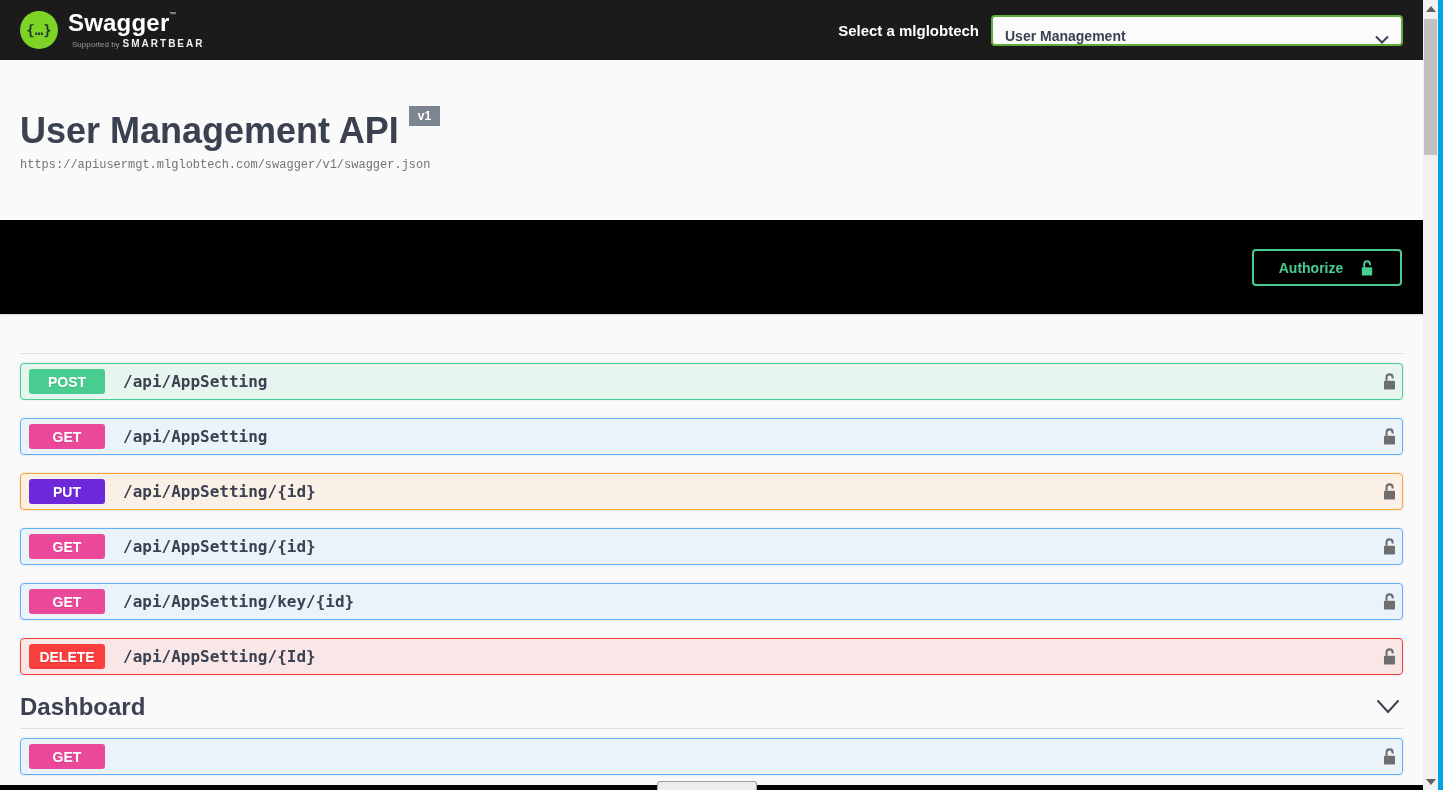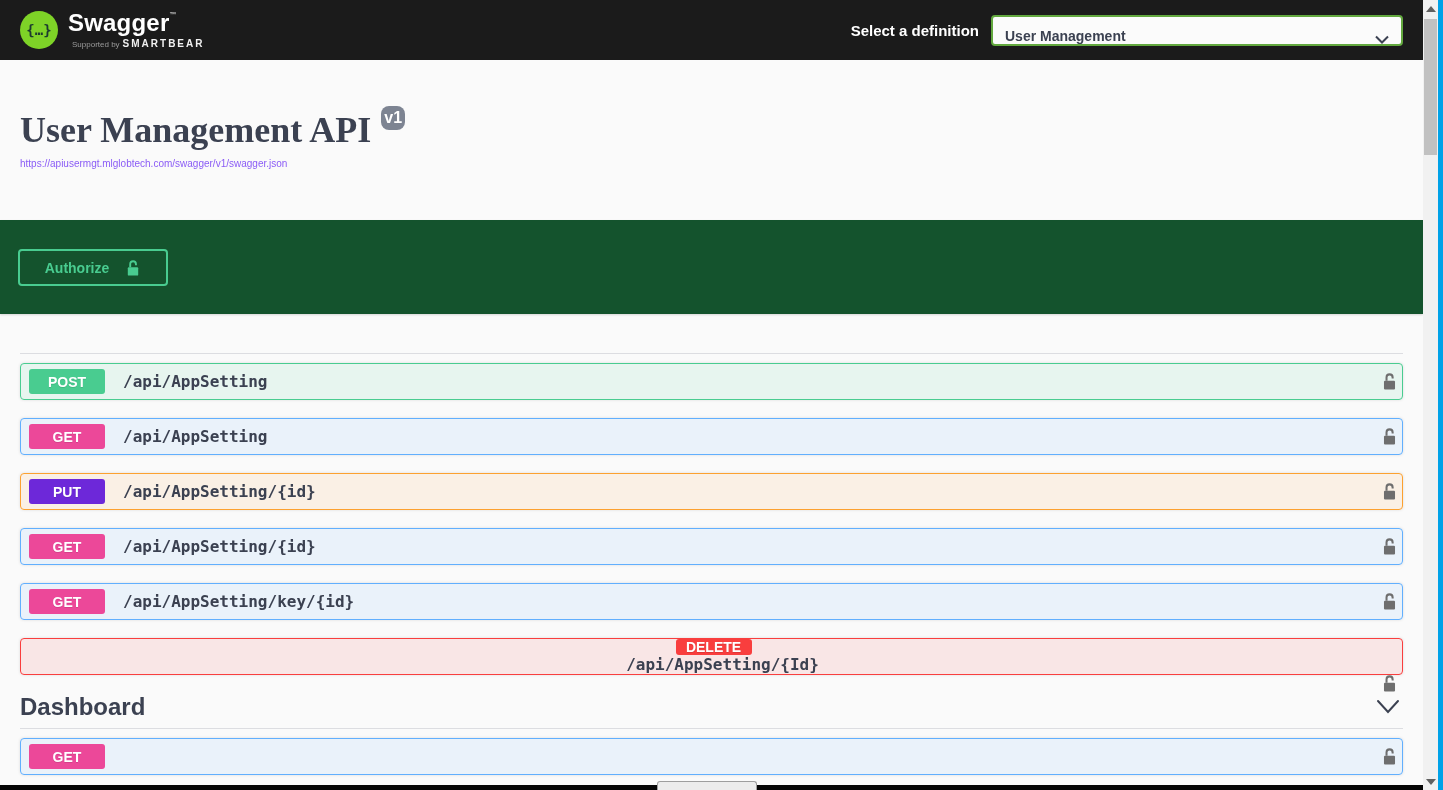--- a/index.html
+++ b/index.html
@@ -29,31 +29,31 @@
   .def-label { color:#ffffff; font-weight:bold; font-size:15px; white-space:nowrap; }
   .def-select {
     width:412px; height:31px; background:#fbfbfb; border:2px solid #62a83e; border-radius:4px;
     display:flex; align-items:flex-end; justify-content:space-between; padding:0 12px; cursor:pointer;
   }
   .def-select .sel-text { font-weight:bold; font-size:14px; color:#3b4151; }
 
   
   .info { height:160px; background:#fafafa; padding:50px 20px 0; }
   .title-row { display:flex; align-items:flex-start; gap:10px; }
-  .page-title { margin:0; font-size:36px; font-weight:700; color:#3b4151; line-height:1.15;font-family:Liberation Serif, serif; }
+  .page-title { margin:0; font-size:36px; font-weight:700; color:#3b4151; line-height:1.15; }
   .version-badge {
-    background:#7d8492; color:#fff; font-size:16px; font-weight:bold;
-    padding:3px 3px; border-radius:8px; position:relative; top:-4px;
-  }
-  .spec-url { color:#8b5cf6; font-size:10px; margin-top:7px; display:inline-block; text-decoration:none; cursor:pointer; }
+    background:#7d8492; color:#fff; font-size:12px; font-weight:bold;
+    padding:3px 9px; border-radius:0; position:relative; top:-4px;
+  }
+  .spec-url { color:#737373; font-size:12px; margin-top:7px; display:inline-block; text-decoration:none; cursor:pointer;font-family:Liberation Mono, monospace; }
 
   
   .scheme {
-    background:#14532d; height:94px; box-shadow:0 1px 2px rgba(0,0,0,.15);
-    padding:29px 18px 0; display:flex; 
+    background:#000000; height:94px; box-shadow:0 1px 2px rgba(0,0,0,.15);
+    padding:29px 11px 0; display:flex; justify-content:flex-end;
   }
   .authorize-btn {
     width:150px; height:37px; margin-right:10px; background:transparent;
     border:2px solid #49cc90; border-radius:4px; color:#49cc90;
     font-weight:bold; font-size:14px; font-family:"Liberation Sans", sans-serif;
     display:flex; align-items:center; justify-content:center; gap:16px; cursor:pointer;
   }
 
   
   .sections { padding:32px 20px 0; }
@@ -71,21 +71,21 @@
     min-width:76px; height:25px; border-radius:3px; color:#ffffff; font-weight:bold; font-size:14px;
     display:flex; align-items:center; justify-content:center; text-shadow:0 1px 0 rgba(0,0,0,.1);
   }
   .endpoint-path {
     margin-left:18px; font-family:"DejaVu Sans Mono", monospace; font-size:16px; font-weight:700; color:#3b4151;
   }
   .row-lock { margin-left:auto; line-height:0; cursor:pointer; }
   .m-post   { background:rgba(73,204,144,.10); border-color:#49cc90; }
   .m-get    { background:rgba(97,175,254,.10); border-color:#61affe; }
   .m-put    { background:rgba(252,161,48,.10); border-color:#fca130; }
-  .m-delete { background:rgba(249,62,62,.10);  border-color:#f93e3e;flex-direction:column; }
+  .m-delete { background:rgba(249,62,62,.10);  border-color:#f93e3e; }
   .m-post   .method-badge { background:#49cc90; }
   .m-get    .method-badge { background:#ec4899; }
   .m-put    .method-badge { background:#6d28d9; }
   .m-delete .method-badge { background:#f93e3e; }
 
   
   .scrollbar {
     position:absolute; top:0; right:5px; width:15px; height:790px; background:#f1f1f1; z-index:30;
   }
   .sb-arrow { position:absolute; left:3px; width:0; height:0; border-left:5px solid transparent; border-right:5px solid transparent; cursor:pointer; }
@@ -106,21 +106,21 @@
 
   <div class="topbar">
     <a class="logo">
       <span class="logo-circle">{…}</span>
       <span class="brand-col">
         <span class="brand-row"><span>Swagger</span><sup class="tm">™</sup></span>
         <span class="supported"><span>Supported by</span><span class="smartbear">SMARTBEAR</span></span>
       </span>
     </a>
     <div class="definition-area">
-      <span class="def-label">Select a definition</span>
+      <span class="def-label">Select a mlglobtech</span>
       <div class="def-select">
         <span class="sel-text">User Management</span>
         <svg width="14" height="9" viewBox="0 0 14 9">
           <path d="M1 1.5 L7 7.5 L13 1.5" fill="none" stroke="#3b4151" stroke-width="2"></path>
         </svg>
       </div>
     </div>
   </div>
 
   <div class="info">

